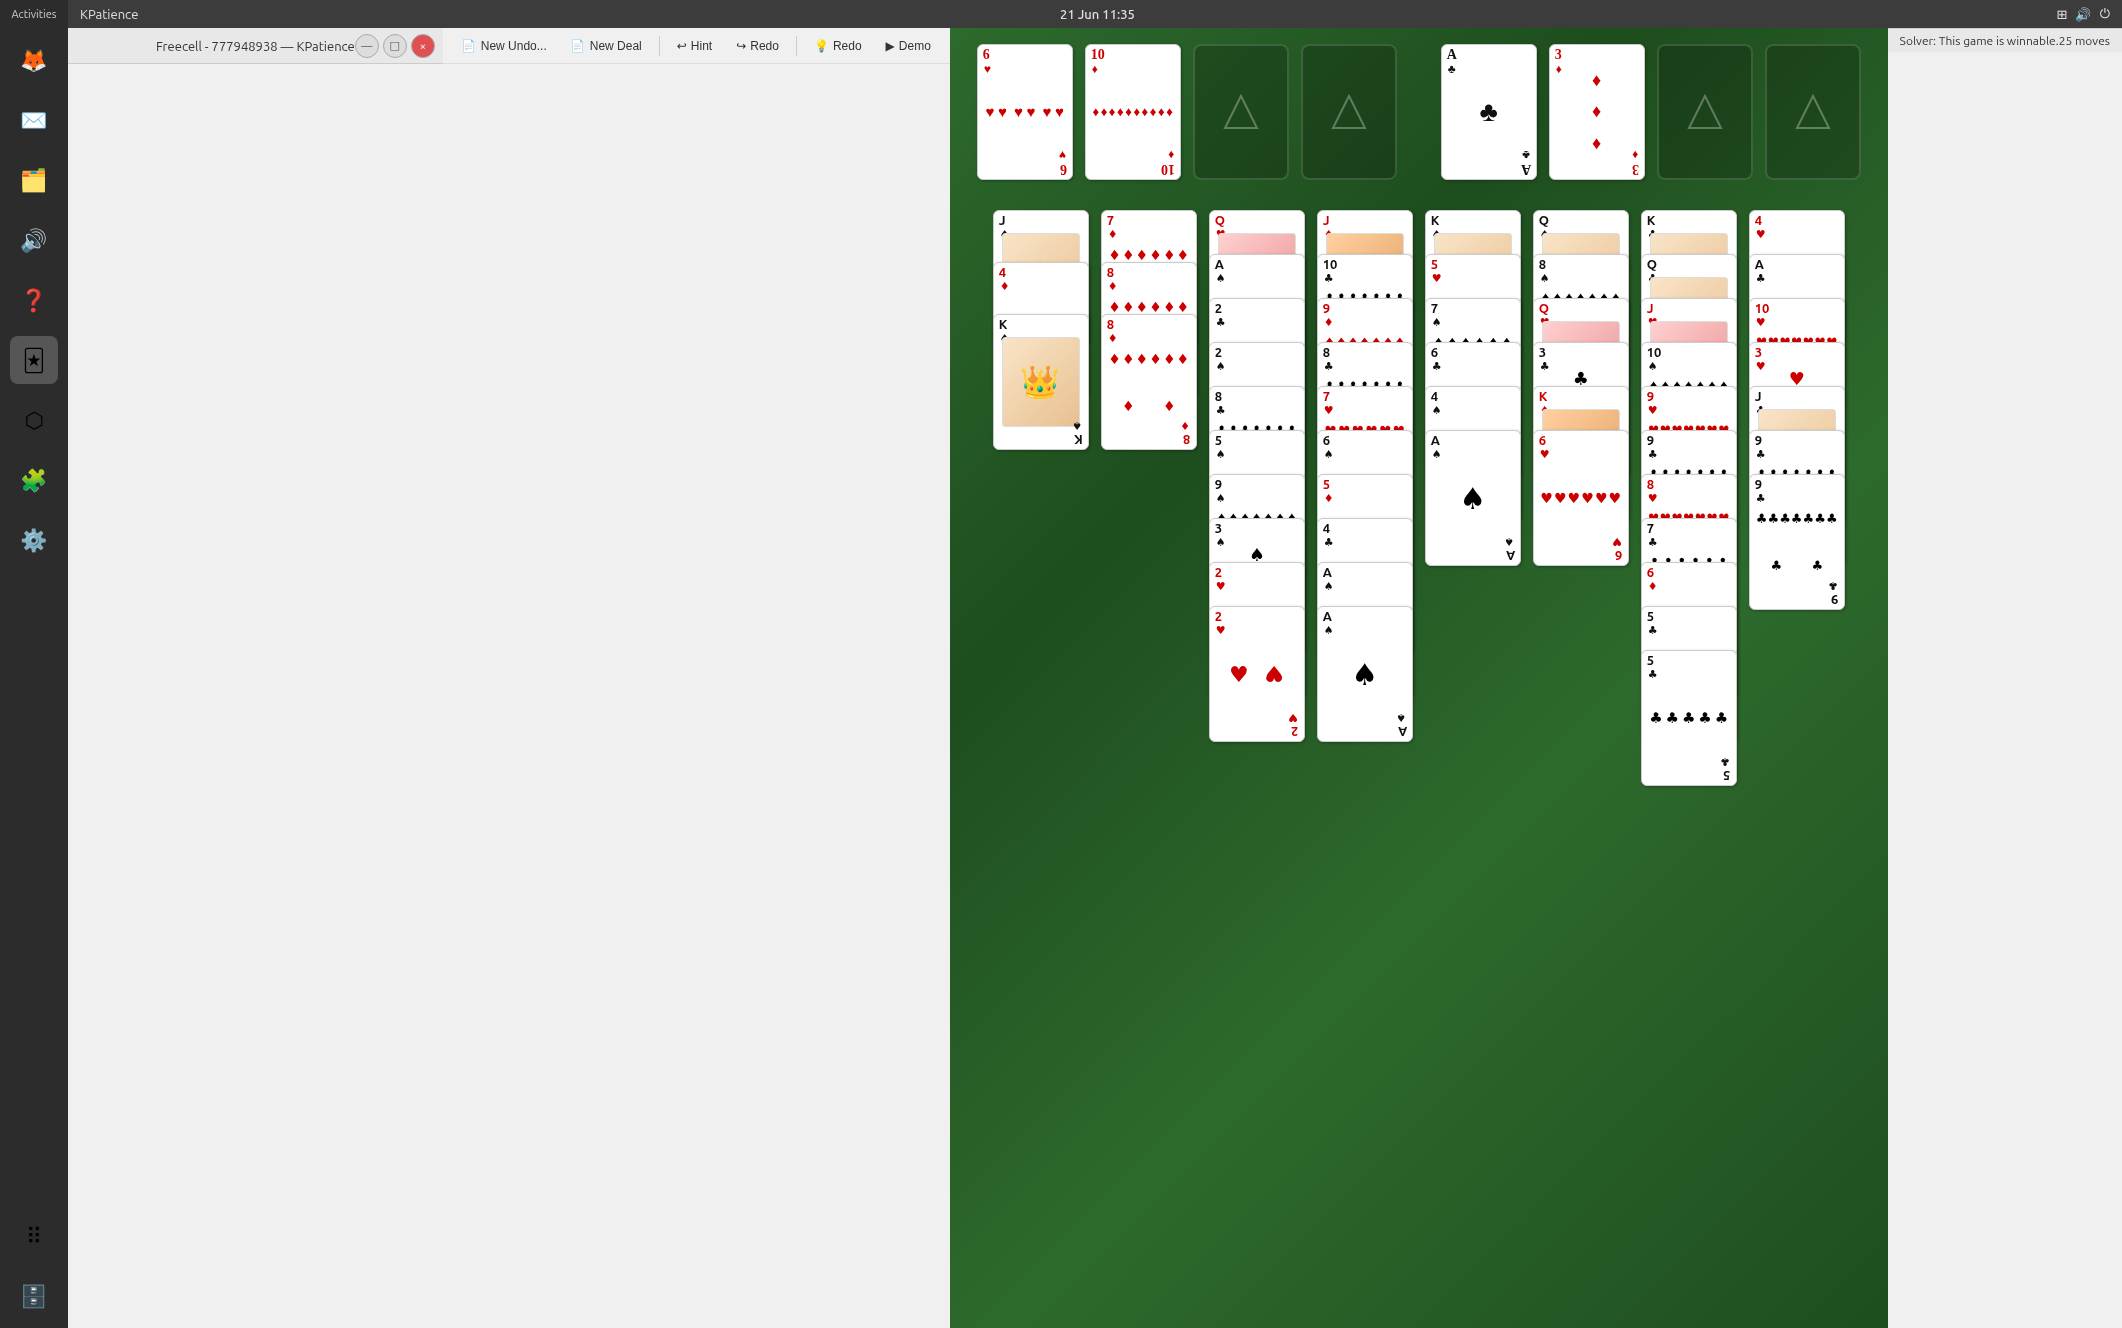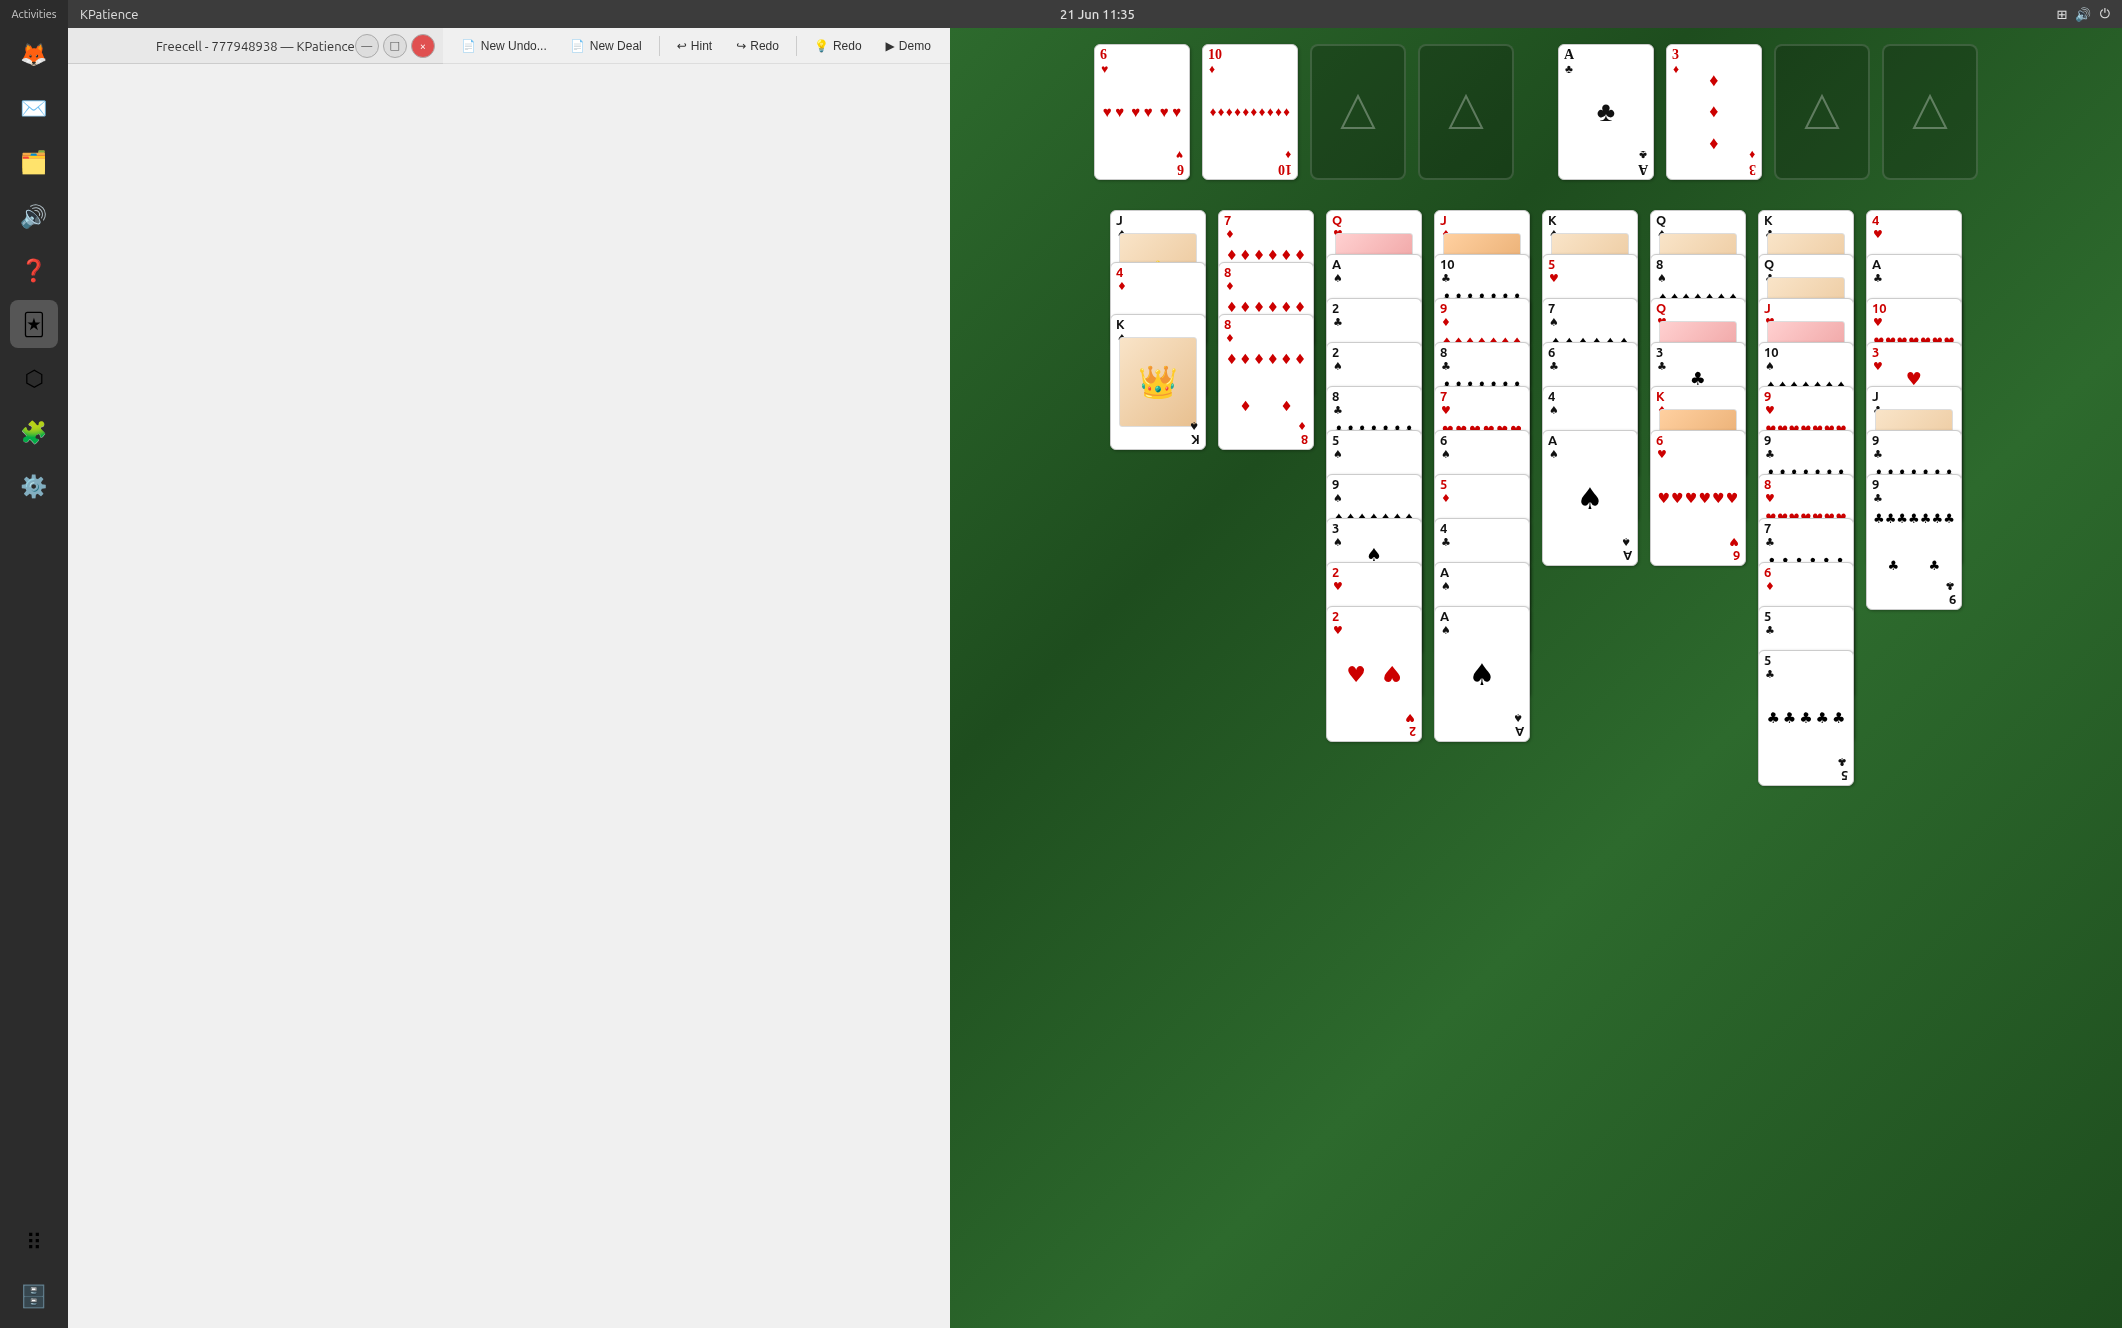--- a/index.html
+++ b/index.html
@@ -14,21 +14,21 @@
 
     
     #taskbar {
       width: 68px;
       height: 1328px;
       background: #2c2c2c;
       display: flex;
       flex-direction: column;
       align-items: center;
       padding: 8px 0;
-      gap: 6px;
+      gap: 12px;
       flex-shrink: 0;
     }
     .taskbar-item {
       width: 48px;
       height: 48px;
       border-radius: 8px;
       display: flex;
       align-items: center;
       justify-content: center;
       cursor: pointer;
@@ -1176,15 +1176,19 @@
                 <span>♣</span>
             </div>
             <div class="r-bot">9</div>
               <div class="s-bot">♣</div>
           </div>
         </div>
 
       </div>
     </div>
 
+    <div id="status-bar">
+      <span>Solver: This game is winnable.</span>
+      <span>25 moves</span>
+    </div>
 
   </div>
 </div>
 
 </body></html>

